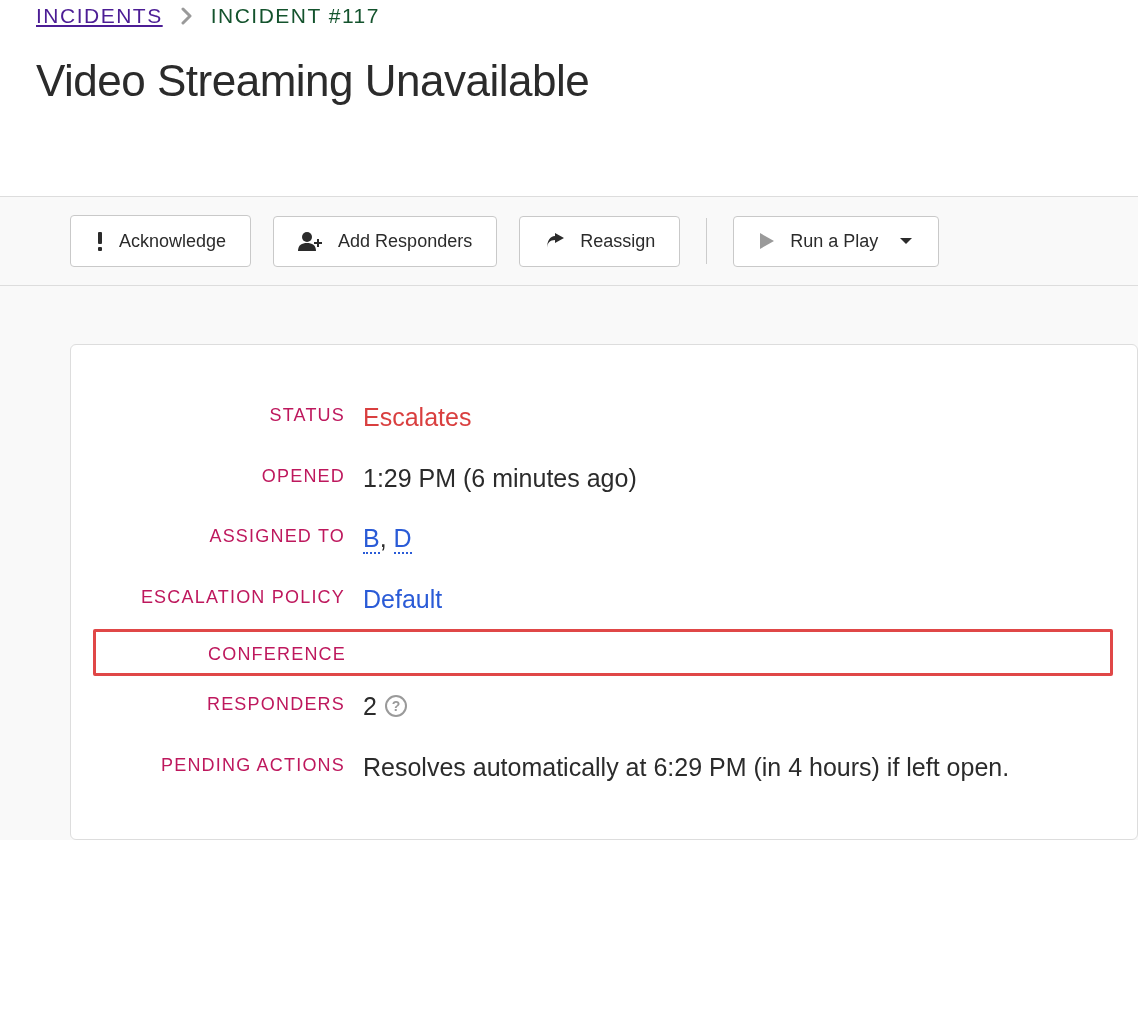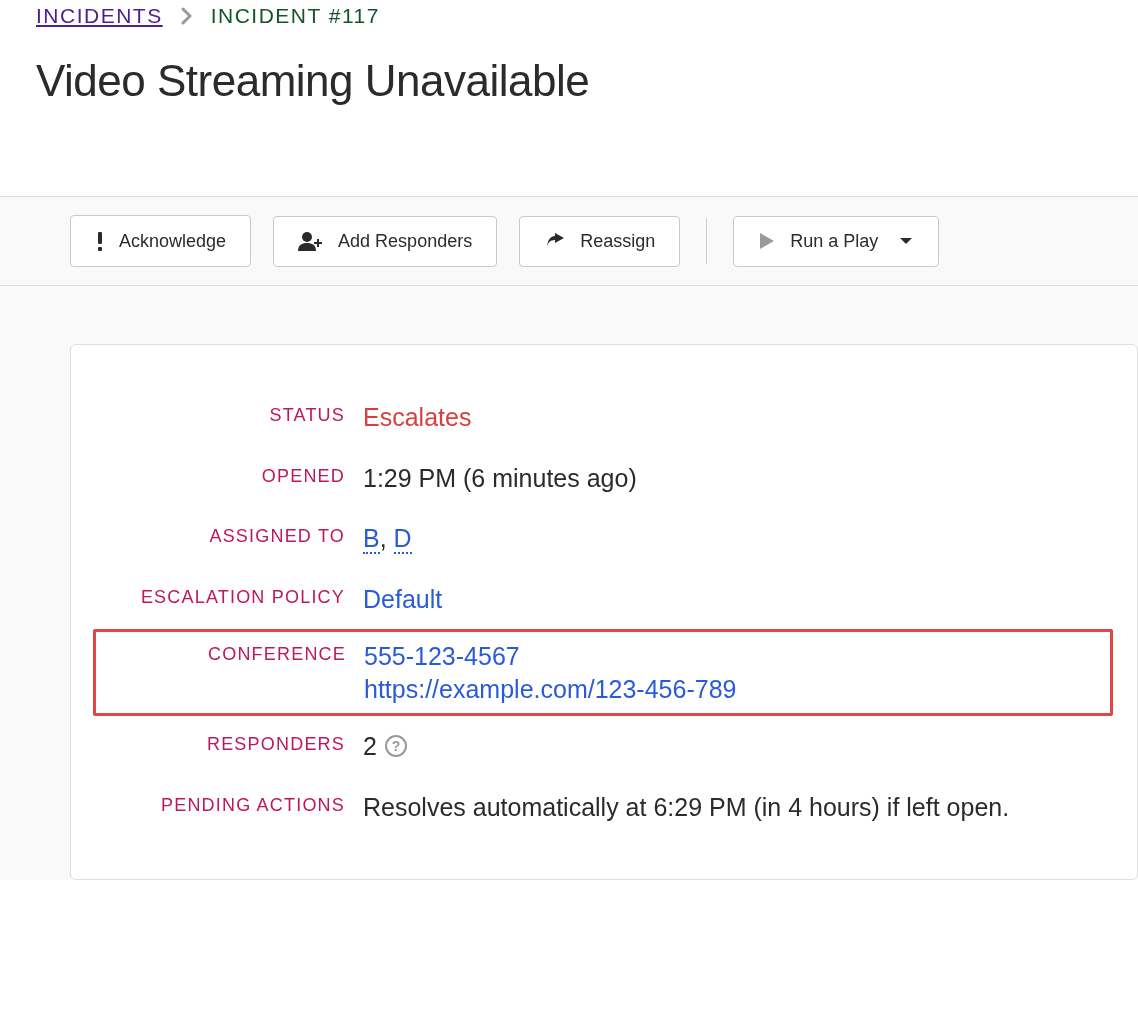--- a/index.html
+++ b/index.html
@@ -247,24 +247,20 @@
     <div class="detail-row tight">
       <div class="detail-label">ESCALATION POLICY</div>
       <div class="detail-value">
         <a href="#" class="link">Default</a>
       </div>
     </div>
 
     <div class="highlight-box">
       <div class="detail-row">
         <div class="detail-label">CONFERENCE</div>
-        <div class="detail-value conference-lines">
-          <a href="#" class="link">555-123-4567</a>
-          <a href="#" class="link">https://example.com/123-456-789</a>
-        </div>
       </div>
     </div>
 
     <div class="detail-row">
       <div class="detail-label">RESPONDERS</div>
       <div class="detail-value responders-value">
         <span>2</span>
         <span class="help-circle">?</span>
       </div>
     </div>

